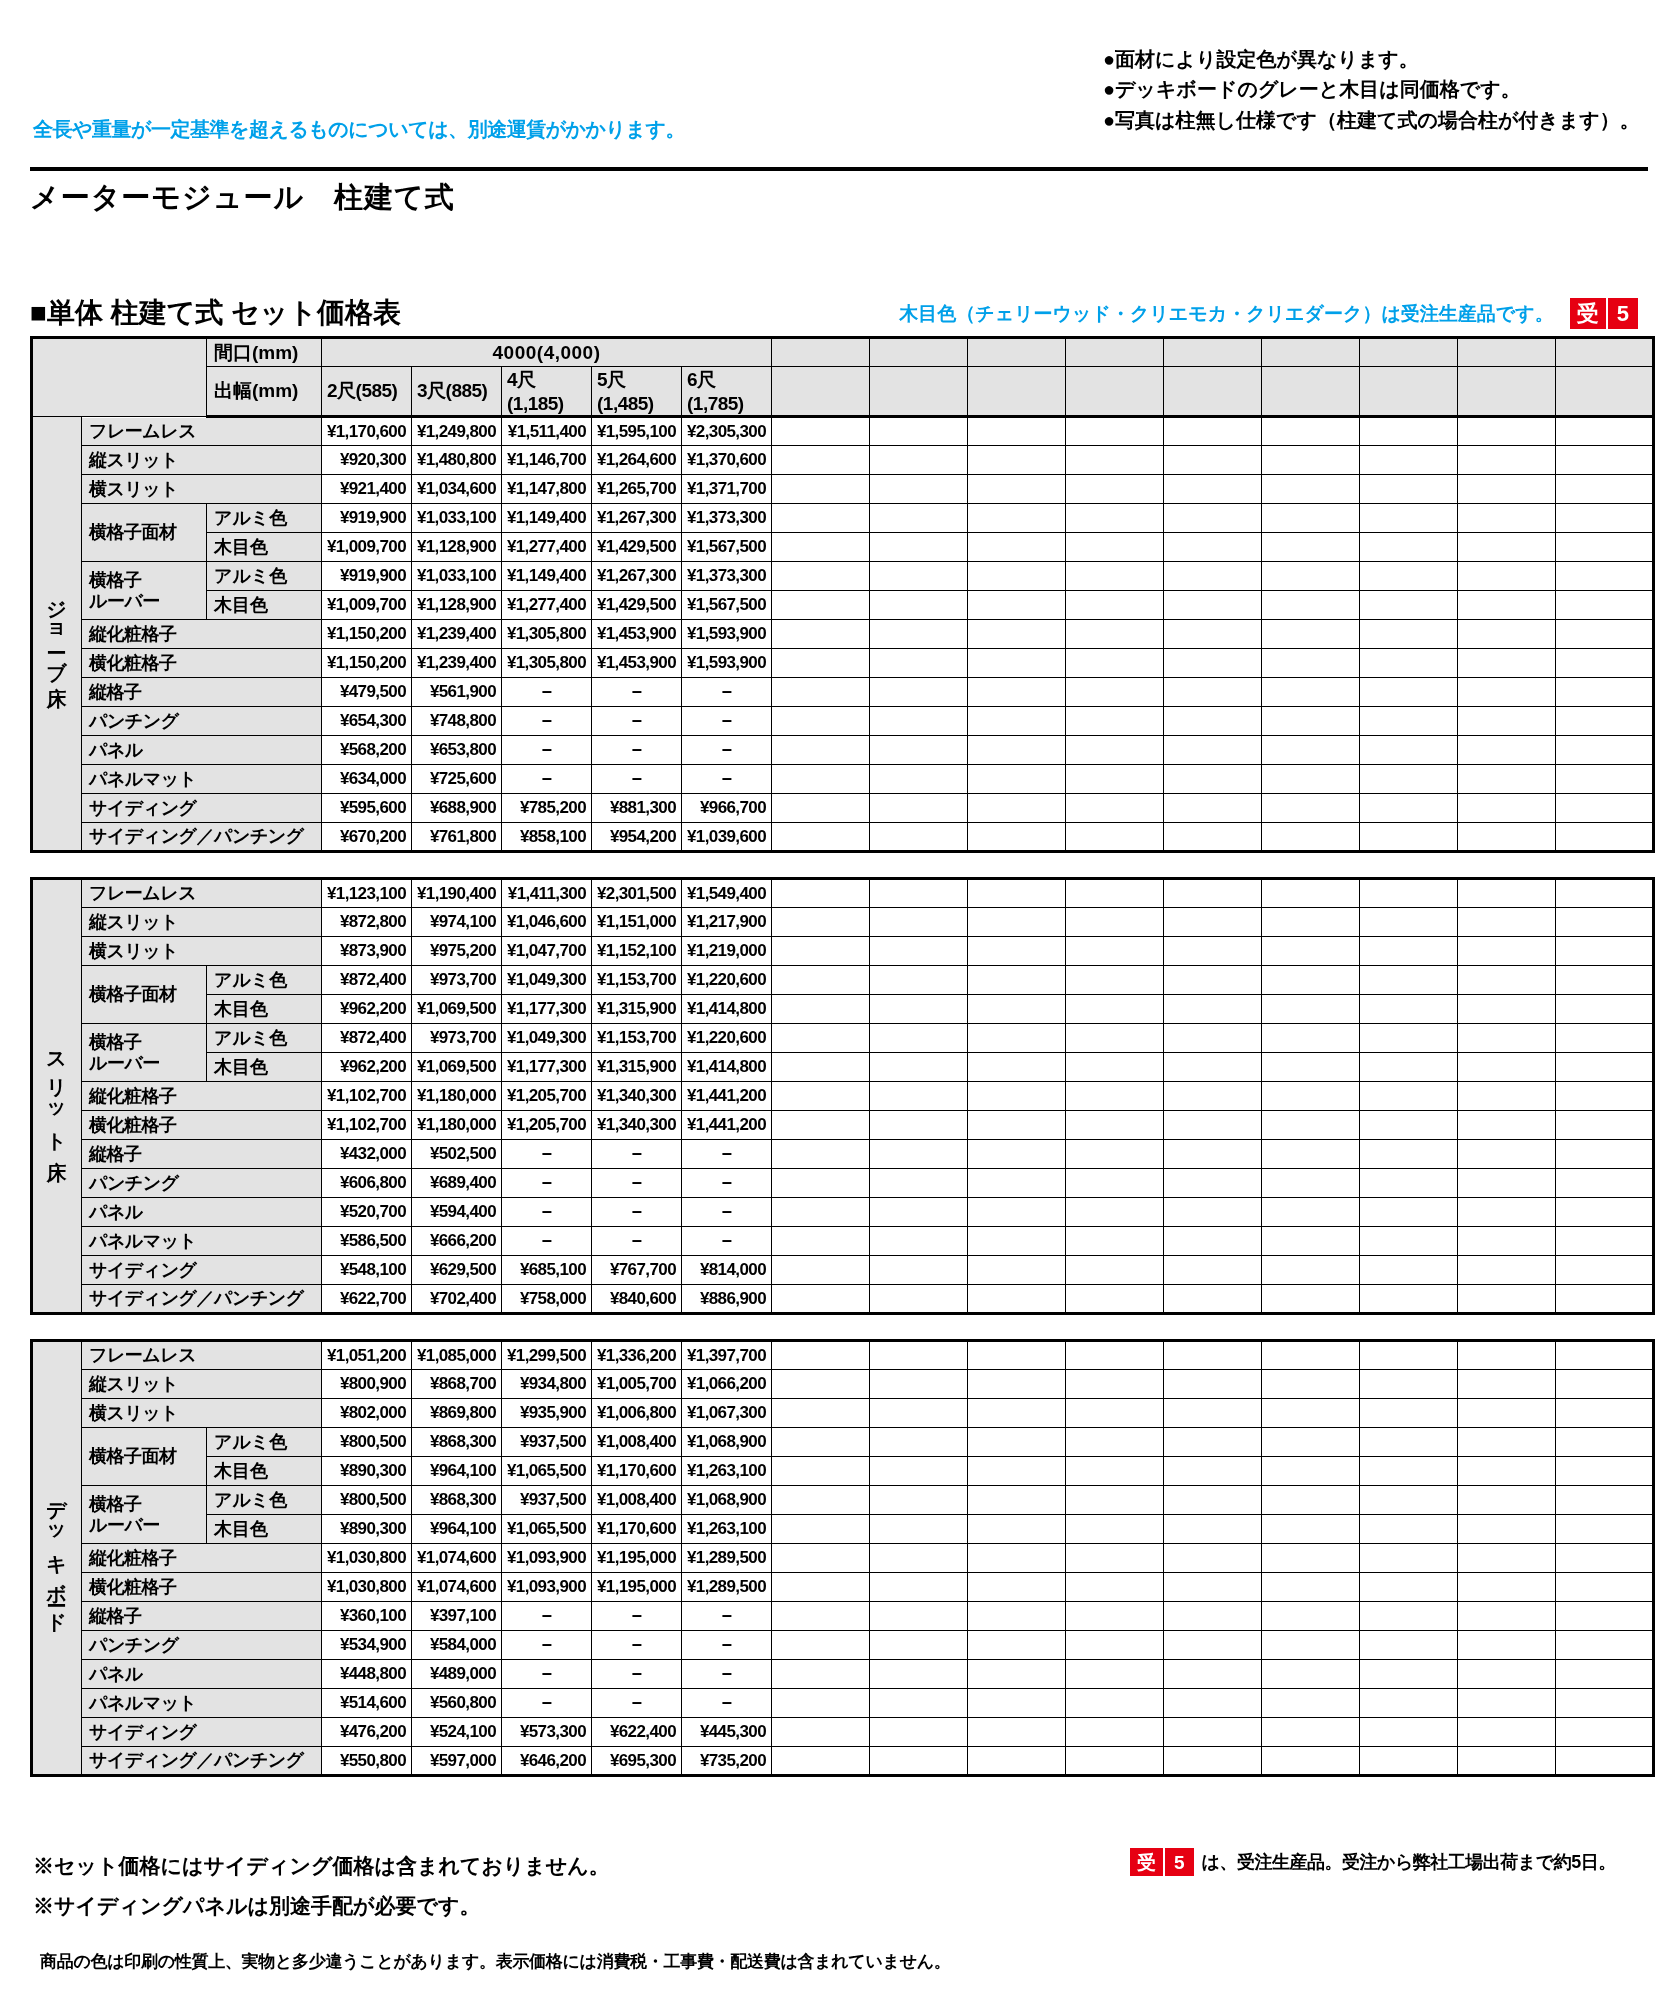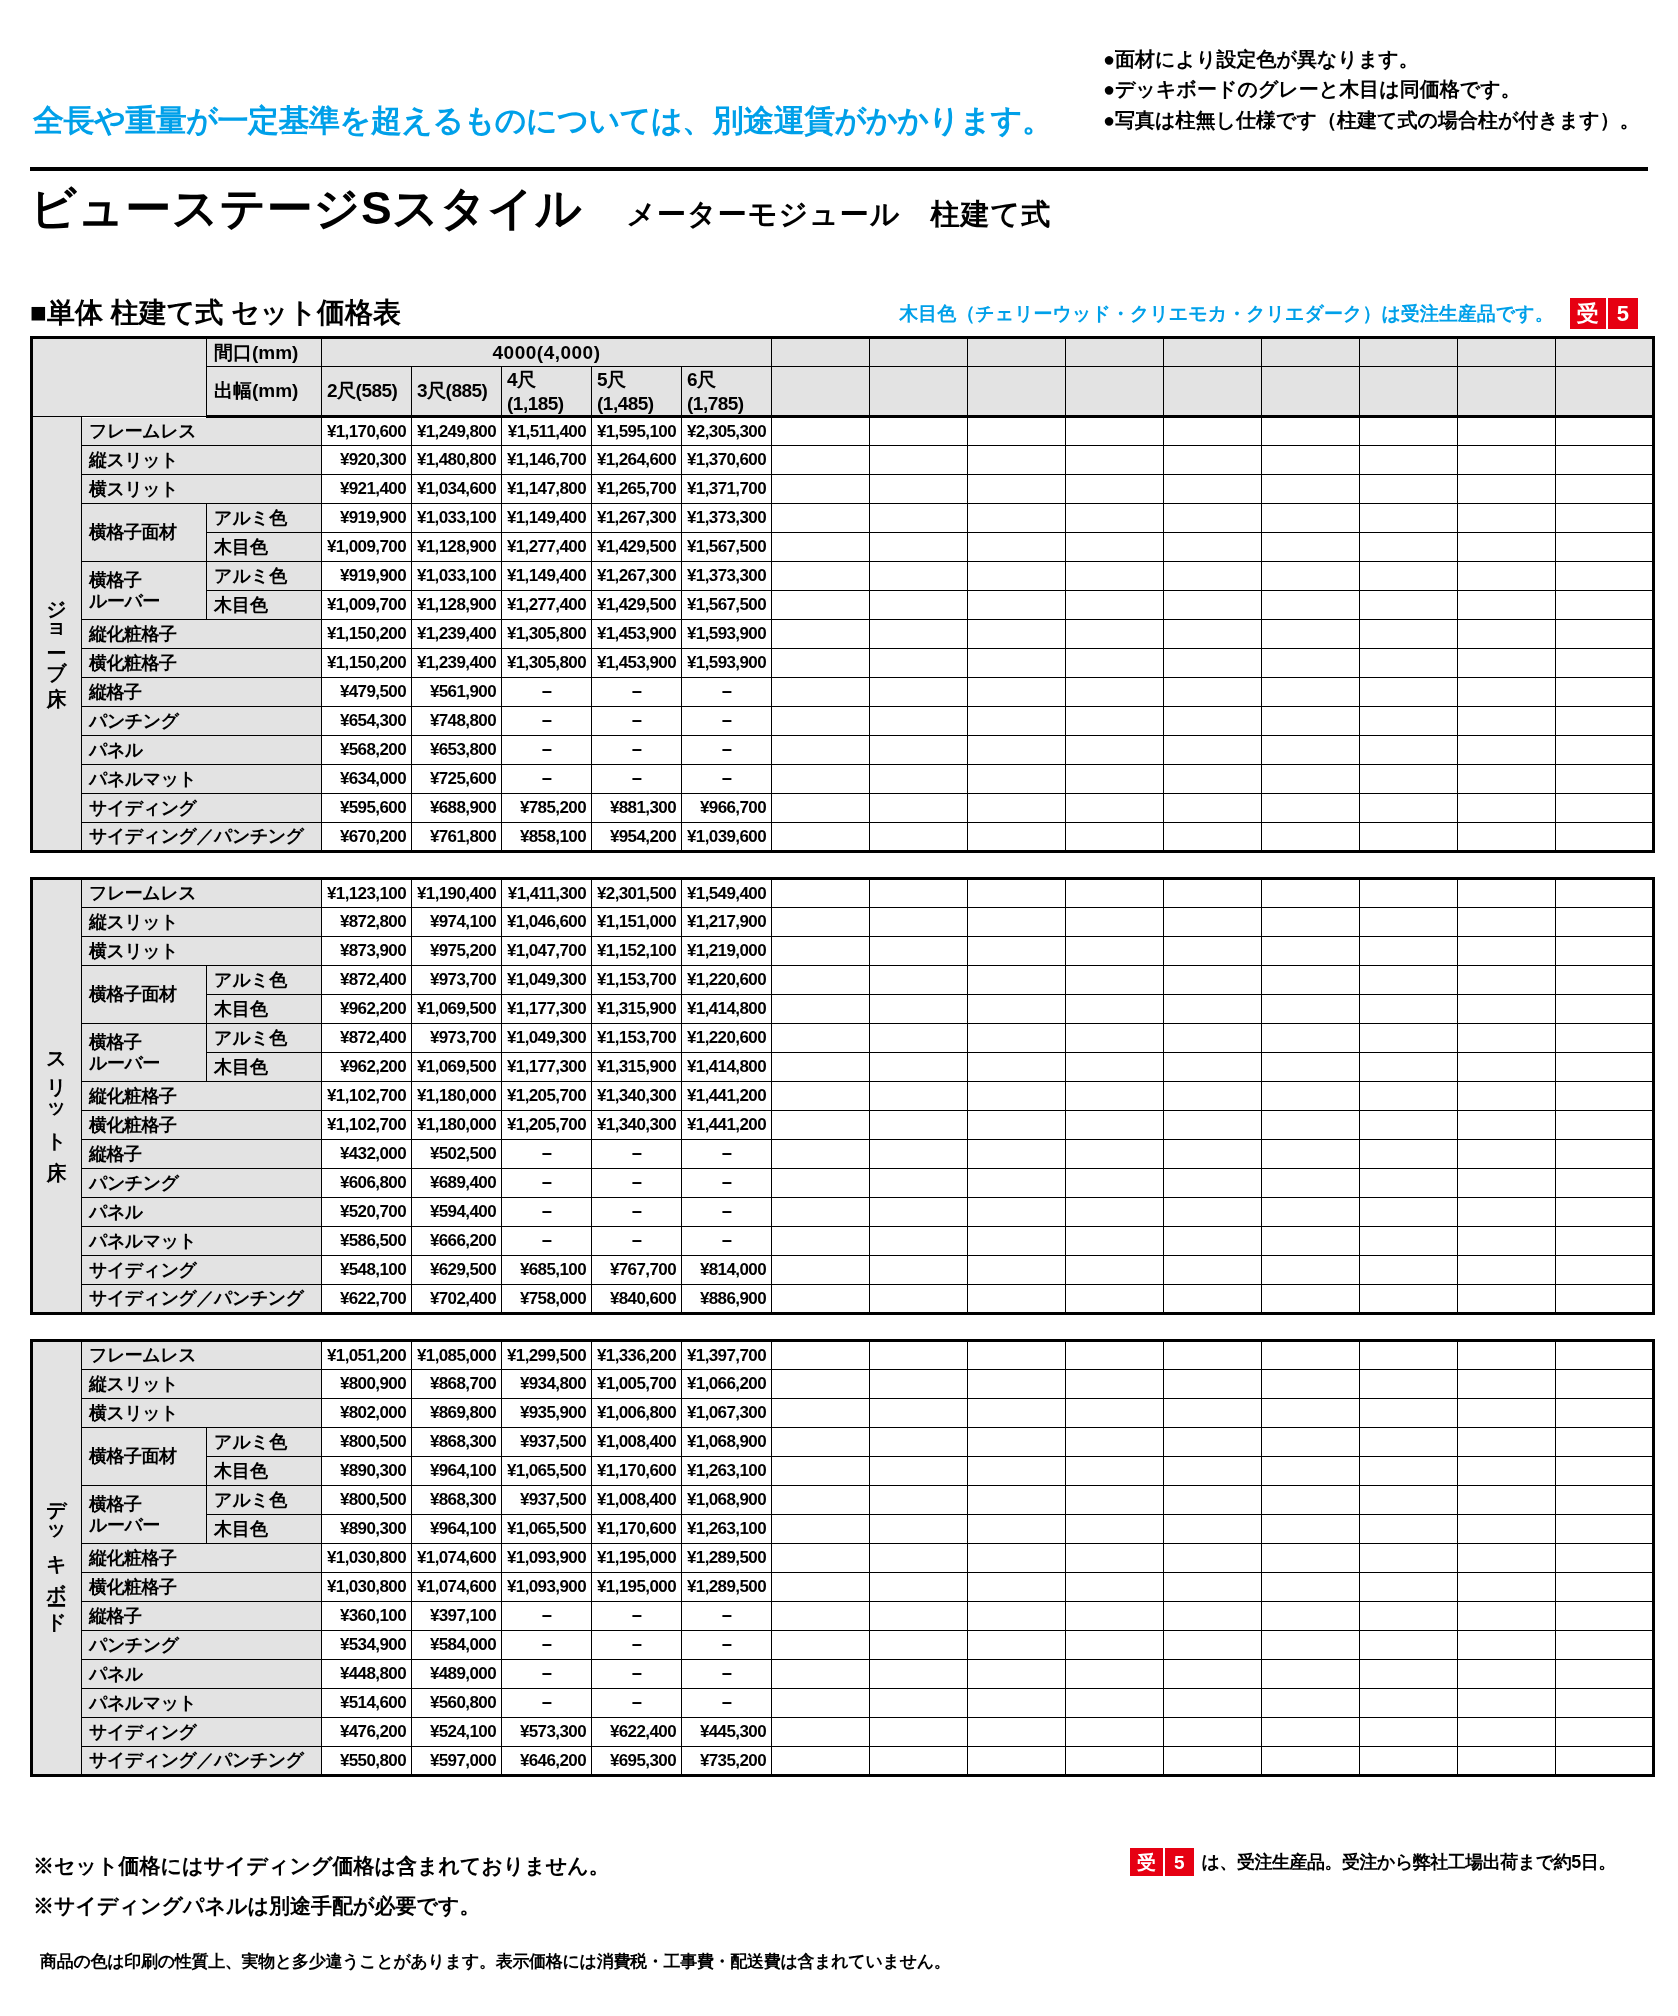--- a/index.html
+++ b/index.html
@@ -7,21 +7,21 @@
     --red:#e60012;
     --gray:#e3e3e3;
   }
   *{margin:0;padding:0;box-sizing:border-box;}
   html,body{background:#fff;}
   body{
     width:1678px;height:2016px;position:relative;
     font-family:"Liberation Sans",sans-serif;color:#000;overflow:hidden;
   }
   .top-notes{position:absolute;left:1103px;top:44px;font-size:20px;font-weight:bold;line-height:1.52;}
-  .shipping-note{position:absolute;left:33px;top:100px;font-size:31px;font-weight:bold;color:var(--blue);letter-spacing:-0.5px;}
+  .shipping-note{position:absolute;left:33px;top:116px;font-size:20px;font-weight:bold;color:var(--blue);letter-spacing:-0.5px;}
   .rule{position:absolute;left:30px;top:167px;width:1618px;height:4px;background:#000;}
   .title-row{position:absolute;left:30px;top:178px;display:flex;align-items:baseline;gap:44px;}
   .title{font-size:46px;font-weight:bold;letter-spacing:0.5px;}
   .subtitle{font-size:29px;font-weight:bold;letter-spacing:1px;}
   .section-heading{position:absolute;left:30px;top:294px;font-size:28px;font-weight:bold;text-align:right;}
   .order-group{position:absolute;right:40px;top:298px;display:flex;align-items:center;gap:16px;}
   .order-note{font-size:19px;font-weight:bold;color:var(--blue);}
   .badge{display:inline-flex;align-items:stretch;background:var(--red);color:#fff;font-weight:bold;font-size:22px;line-height:1;}
   .badge .k{padding:5px 7px 4px;}
   .badge .n{padding:5px 9px 4px;border-left:2px solid #fff;}
@@ -57,21 +57,20 @@
   <div>●面材により設定色が異なります。</div>
   <div>●デッキボードのグレーと木目は同価格です。</div>
   <div>●写真は柱無し仕様です（柱建て式の場合柱が付きます）。</div>
 </div>
 
 <div class="shipping-note">全長や重量が一定基準を超えるものについては、別途運賃がかかります。</div>
 
 <div class="rule"></div>
 
 <div class="title-row">
-  <span class="title">ビューステージSスタイル</span>
   <span class="subtitle">メーターモジュール　柱建て式</span>
 </div>
 
 <div class="section-heading">■単体 柱建て式 セット価格表</div>
 
 <div class="order-group">
   <span class="order-note">木目色（チェリーウッド・クリエモカ・クリエダーク）は受注生産品です。</span>
   <span class="badge">
     <span class="k">受</span>
     <span class="n">5</span>

